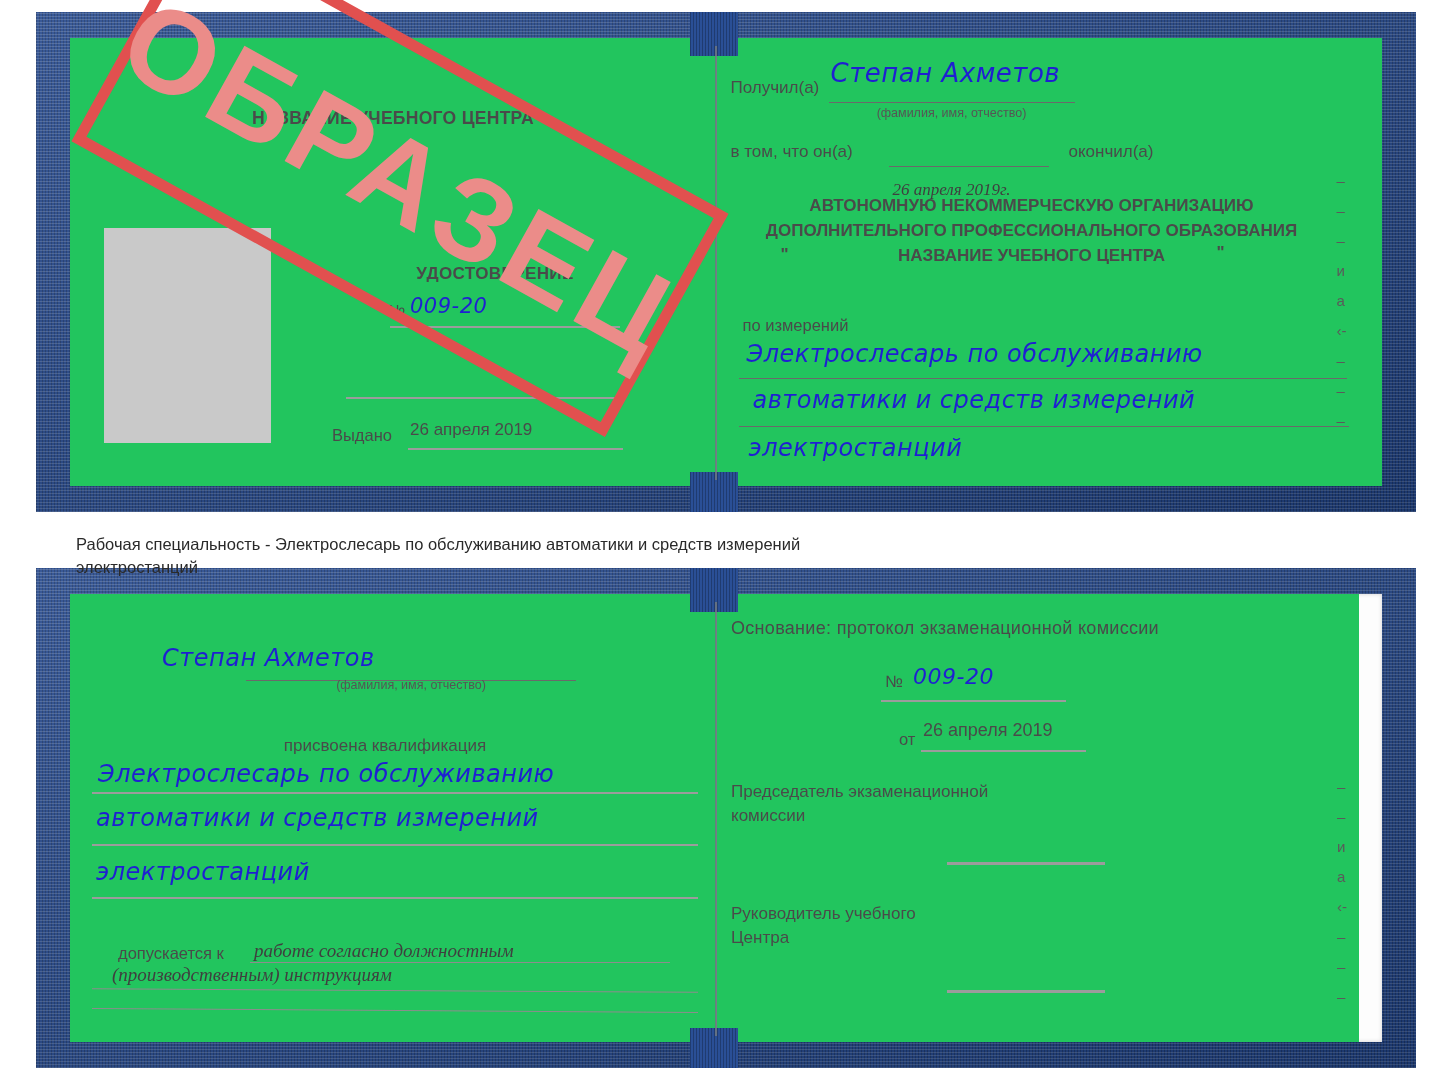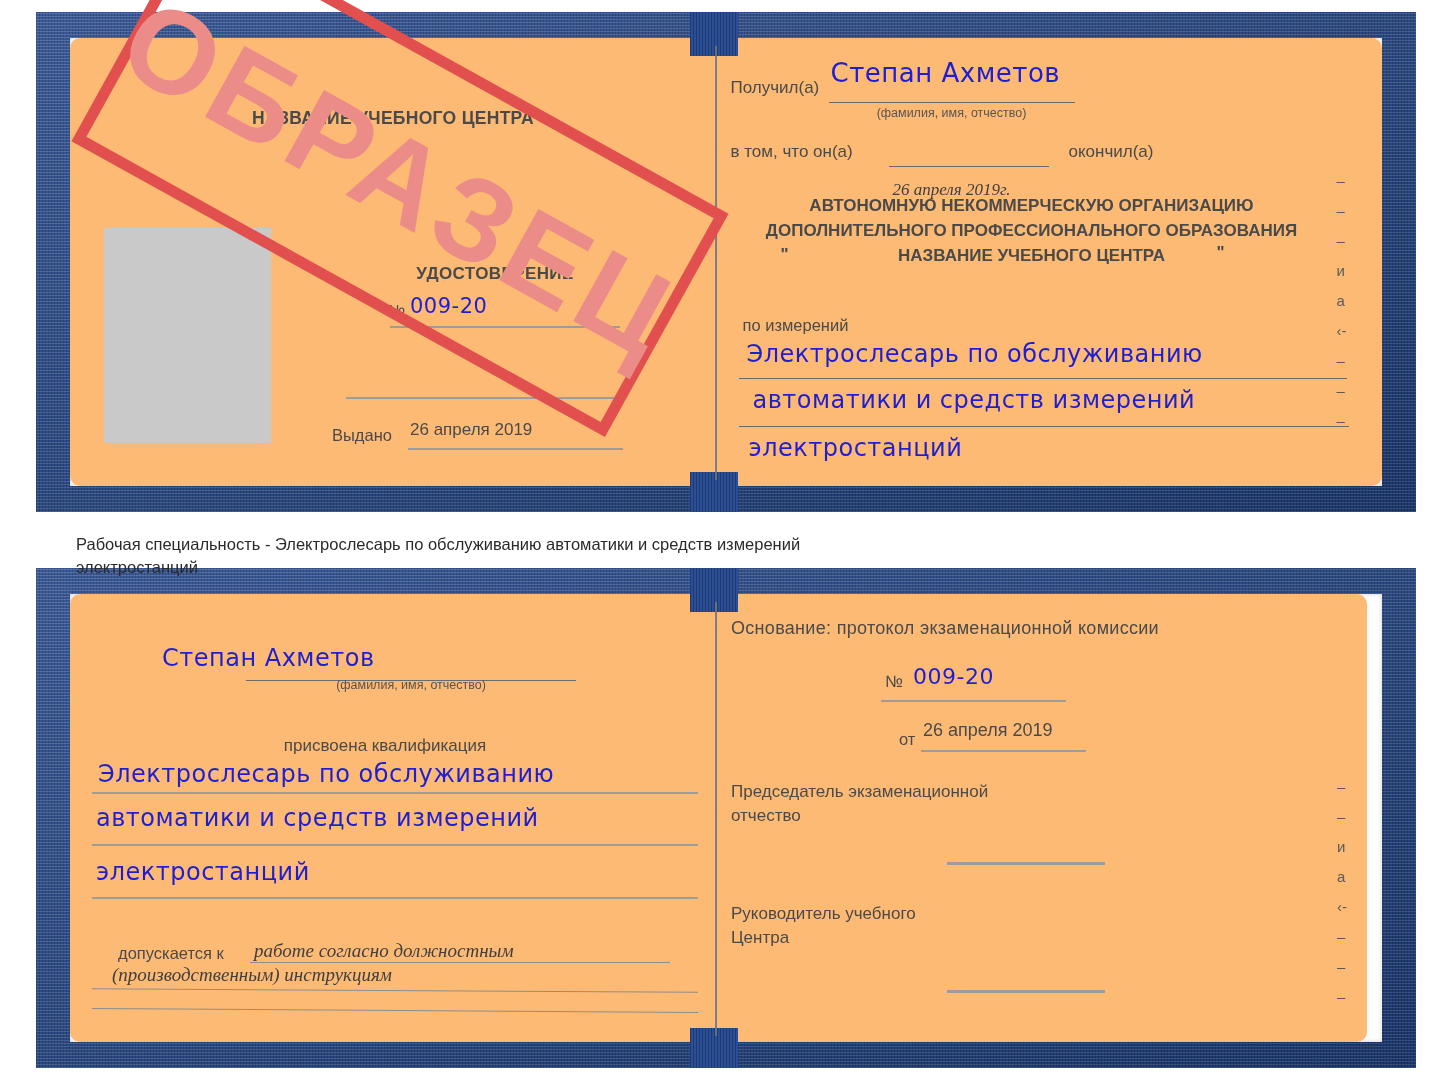--- a/index.html
+++ b/index.html
@@ -16,33 +16,33 @@
     pointer-events:none;
   }
   .book::after{ 
     content:"";position:absolute;inset:0;
     background:linear-gradient(160deg, rgba(255,255,255,.10), rgba(0,0,0,.22));
     pointer-events:none;
   }
 
   .pages{position:absolute;background:#fdfdfd;display:flex;z-index:3;
          box-shadow:0 0 4px rgba(0,0,0,.18) inset;}
-  .page{position:relative;height:100%;background:#fdba74;overflow:hidden;border-radius:10px;}
+  .page{position:relative;height:100%;background:#22c55e;overflow:hidden;}
   .page-left{border-right:1px solid #9aa3ad;}
 
   
   .spine-tab{position:absolute;background:#2a4f96;z-index:4;}
   .spine-tab::before{content:"";position:absolute;inset:0;
     background-image:repeating-linear-gradient(90deg, rgba(0,0,0,.25) 0 1px, rgba(0,0,0,0) 1px 3px);}
   .spine-line{position:absolute;width:2px;background:#6f7780;z-index:5;opacity:.85;}
 
   
   .t{position:absolute;color:#4a4a4a;white-space:nowrap;}
   .center{text-align:center;}
-  .hand{color:#1f1fd2;font-family:"DejaVu Sans",sans-serif;
+  .hand{color:#1f1fd2;font-family:"DejaVu Sans",sans-serif;font-style:italic;
         letter-spacing:.5px;white-space:nowrap;}
   .ital{color:#3f3f3f;font-family:"Liberation Serif","DejaVu Serif",serif;font-style:italic;}
   .rule{position:absolute;background:#9c9c9c;height:2px;}
   .rule.thin{height:1px;background:#8d8d8d;}
   .rule.dark{background:#6a6a6a;height:1px;}
 
   .photo-box{position:absolute;background:#c9c9c9;}
 
   
   .stamp{position:absolute;z-index:9;transform-origin:center center;
@@ -167,33 +167,33 @@
     <div class="rule" style="left:22px;top:303px;width:606px;"></div>
 
     <div class="t" style="left:48px;top:350px;font-size:16.5px;">допускается к</div>
     <div class="ital" style="position:absolute;left:184px;top:346px;font-size:19px;">работе согласно должностным</div>
     <div class="ital" style="position:absolute;left:42px;top:370px;font-size:19px;">(производственным) инструкциям</div>
     <div class="rule thin" style="left:180px;top:368px;width:420px;"></div>
     <div class="rule thin" style="left:22px;top:396px;width:606px;transform:rotate(.35deg);"></div>
     <div class="rule thin" style="left:22px;top:416px;width:606px;transform:rotate(.4deg);"></div>
   </div>
 
-  <div class="page" style="width:642px;padding-left:8px;">
+  <div class="page" style="width:642px;">
     <div class="t" style="left:14px;top:24px;font-size:18px;letter-spacing:.3px;">Основание: протокол экзаменационной комиссии</div>
 
     <div class="t" style="left:168px;top:78px;font-size:16.5px;">№</div>
     <div class="hand" style="position:absolute;left:196px;top:70px;font-size:22px;">009-20</div>
     <div class="rule" style="left:164px;top:106px;width:185px;"></div>
 
     <div class="t" style="left:182px;top:136px;font-size:16.5px;">от</div>
     <div class="t" style="left:206px;top:126px;font-size:18px;">26 апреля 2019</div>
     <div class="rule" style="left:204px;top:156px;width:165px;"></div>
 
     <div class="t" style="left:14px;top:188px;font-size:17px;">Председатель экзаменационной</div>
-    <div class="t" style="left:14px;top:212px;font-size:17px;">отчество</div>
+    <div class="t" style="left:14px;top:212px;font-size:17px;">комиссии</div>
     <div class="rule" style="left:230px;top:268px;width:158px;height:3px;"></div>
 
     <div class="t" style="left:14px;top:310px;font-size:17px;">Руководитель учебного</div>
     <div class="t" style="left:14px;top:334px;font-size:17px;">Центра</div>
     <div class="rule" style="left:230px;top:396px;width:158px;height:3px;"></div>
 
     <div class="edge-col" style="left:620px;top:178px;">
       <div>–</div>
       <div>–</div>
       <div>и</div>

